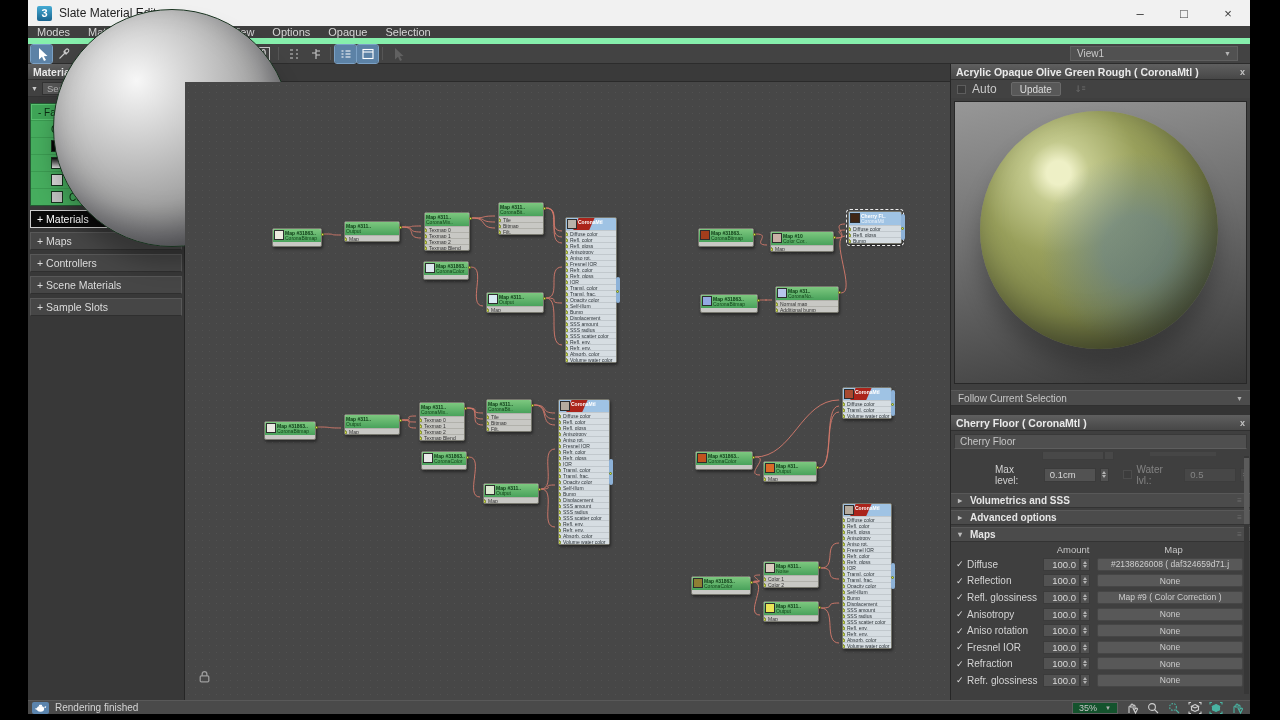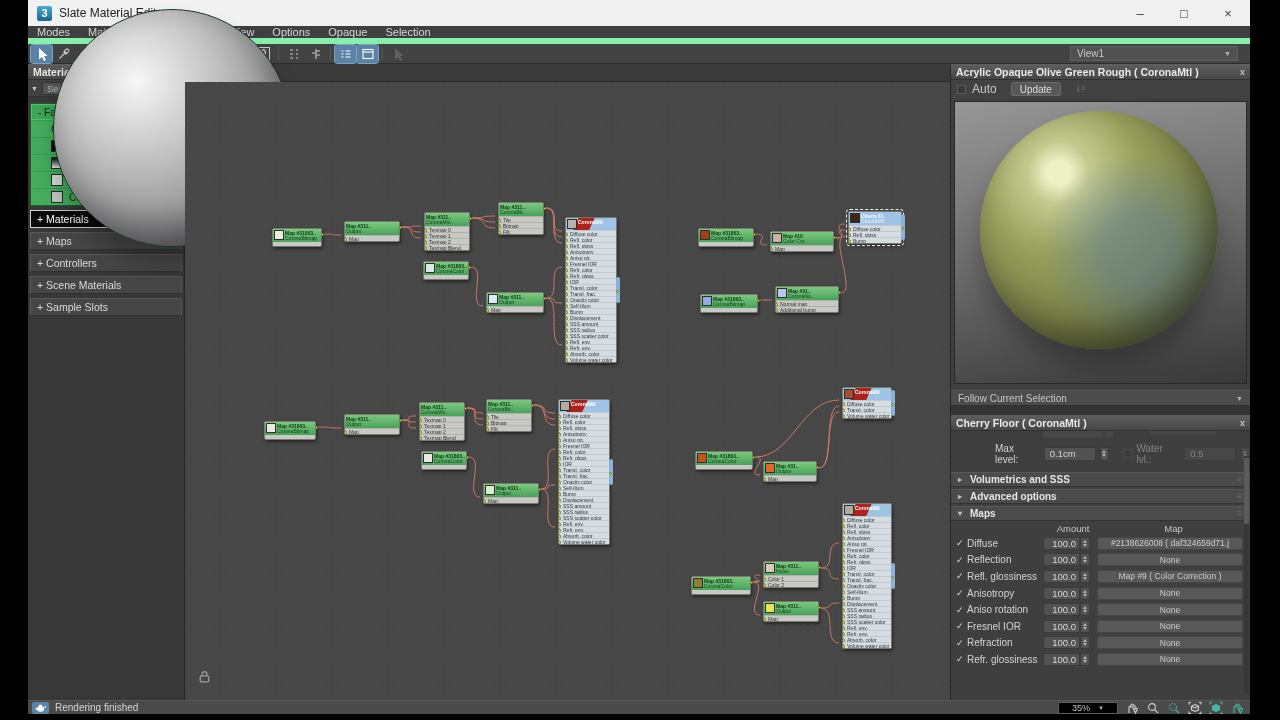--- a/index.html
+++ b/index.html
@@ -115,21 +115,21 @@
   .maprow .field{width:37px;justify-content:flex-end;height:13px;padding:0 3px}
   .maprow .spin{height:13px}
   .mapbtn{flex:1;margin:0 7px 0 7px;height:13px;background:#585858;border:1px solid #464646;border-radius:2px;color:#cecece;font-size:8.5px;display:flex;align-items:center;justify-content:center;white-space:nowrap;overflow:hidden}
   .vscroll{position:absolute;right:1px;top:392px;width:5px;height:238px;background:#373737}
   .vscroll .vthumb{margin:2px 0;height:66px;background:#5b5b5b}
 
   
   .statusbar{height:14px;background:#4a4a4a;border-top:1px solid #595959;display:flex;align-items:center;padding:0 4px;gap:6px;font-size:10px;color:#d4d4d4;position:relative;flex:0 0 auto}
   .teapot{width:17px;height:12px;background:#5b84ad;border-radius:2px;display:flex;align-items:center;justify-content:center;color:#fff}
   .statusright{position:absolute;right:6px;display:flex;align-items:center;gap:7px}
-  .zoombox{height:12px;background:#000000;border:1px solid #5f5f5f;font-size:9px;color:#c6c6c6;display:flex;align-items:center;padding:0 13px;gap:8px}
+  .zoombox{height:12px;background:#14532d;border:1px solid #5f5f5f;font-size:9px;color:#c6c6c6;display:flex;align-items:center;padding:0 6px;gap:8px}
   .zoombox .arr{font-size:6px;color:#b0b0b0}
   .nicon{color:#d0d0d0;display:flex}
   .nicon.teal{color:#49b3a2}
 </style>
 </head>
 <body>
 
 <div class="screen">
   <div class="window">
 
@@ -773,20 +773,23 @@
           <span>Follow Current Selection</span>
           <span class="arr">▼</span>
         </div>
 
         <div class="panelgap"></div>
 
         <div class="phead">
           <span>Cherry Floor  ( CoronaMtl )</span>
           <span class="x">x</span>
         </div>
+        <div class="pname">
+            <span>Cherry Floor</span>
+          </div>
 
         <div class="cliprow">
           <div class="dimbox" style="left:30px;top:-8px;width:58px;height:14px;border:none;background:none;color:#8a8a8a;font-size:10px"></div>
           <div class="dimbox" style="left:88px;top:-6px;width:62px;height:14px"></div>
           <div class="dimbox" style="left:150px;top:-6px;width:10px;height:14px"></div>
           <div class="dimbox" style="left:196px;top:-8px;width:66px;height:12px;border:none;background:#4e4e4e"></div>
         </div>
 
         <div class="mrow">
           <span>Max level:</span>

